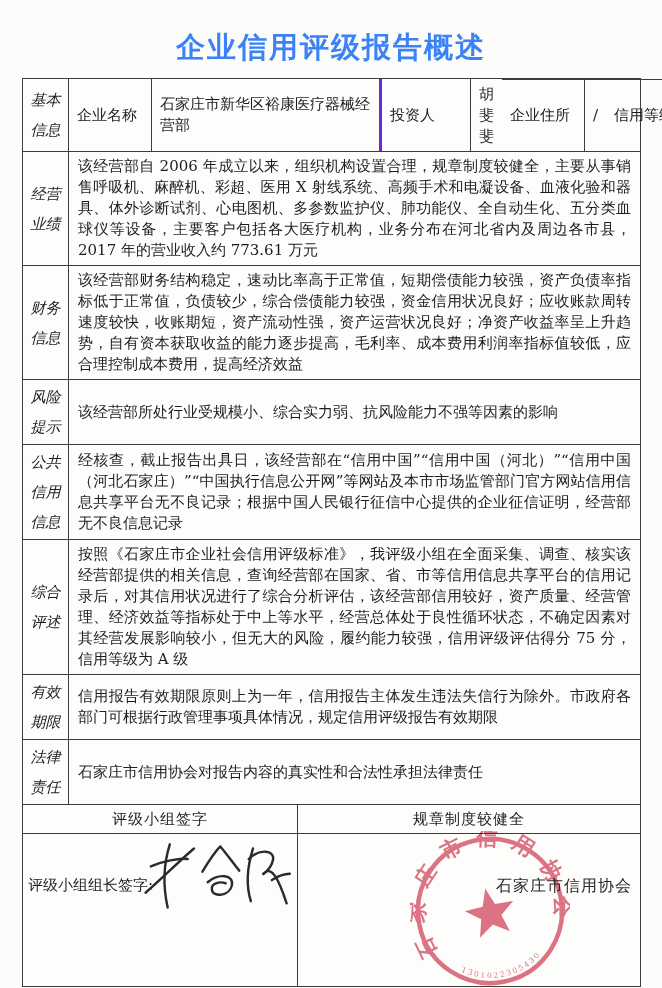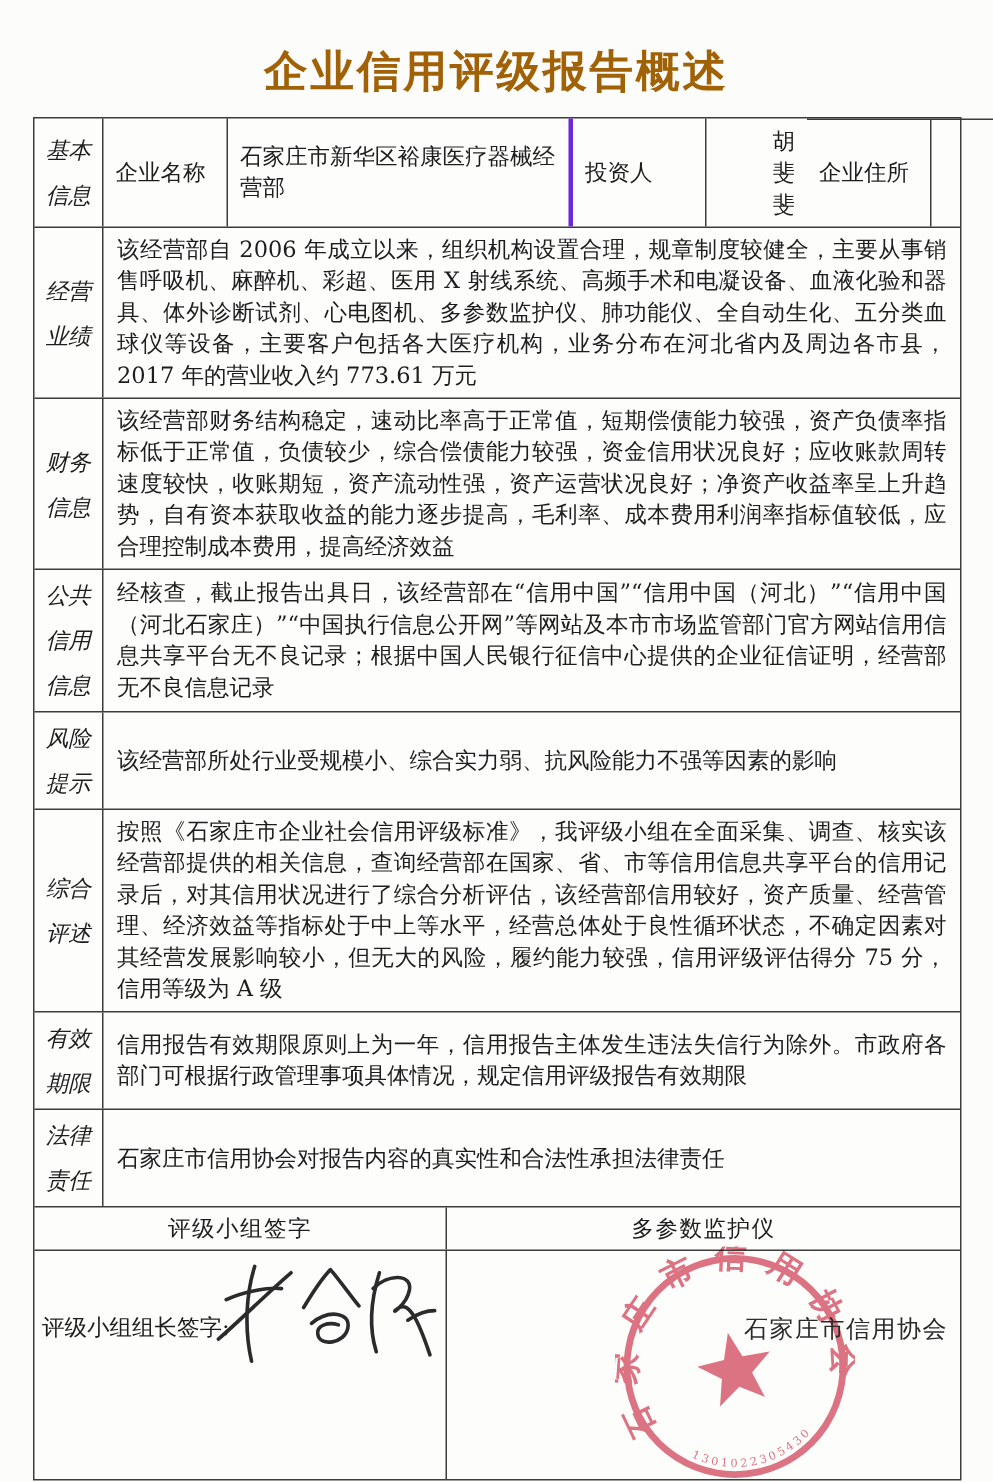--- a/index.html
+++ b/index.html
@@ -4,21 +4,21 @@
 <style>
   html,body { margin:0; padding:0; background:#e8e8e6; }
   .page {
     position:relative; width:662px; height:988px; margin:0 auto;
     background:#fcfcfa; overflow:hidden;
     font-family:"DejaVu Serif","Liberation Serif",serif;
     color:#1d1d1d;
   }
   .doc-title {
     padding-top:28px; text-align:center;
-    font-size:29px; font-weight:700; letter-spacing:2px; color:#a16207;
+    font-size:29px; font-weight:700; letter-spacing:2px; color:#3b82f6;
   }
   .report-table {
     position:absolute; left:22px; top:78px; width:617px;
     border:1.5px solid #3c3c3c; background:#fdfdfc;
   }
   .band { display:flex; border-top:1px solid #3c3c3c; font-size:15px; line-height:21px; }
   .band.first { border-top:none; }
   .vlabel {
     flex:0 0 45px; display:flex; align-items:center; justify-content:center;
     text-align:center; border-right:1px solid #3c3c3c; padding:2px 0;
@@ -26,21 +26,21 @@
   .vlabel span { display:inline-block; width:2em; word-break:break-all; line-height:30px;font-style:italic; }
   .sec-cell { flex:1; padding:4px 9px; display:flex; align-items:center; }
   .sec-cell > div { text-align:justify; width:100%; }
   .basic-right { flex:1; display:flex; }
   .basic-row { display:flex; border-top:1px solid #3c3c3c; }
   .basic-row.first { border-top:none; }
   .basic-row .cell { display:flex; align-items:center; padding:4px 8px; }
   .bi-l  { flex:0 0 66px;  border-right:1px solid #3c3c3c; }
   .bi-v1 { flex:0 0 211px; border-right:3px solid #6d28d9; }
   .bi-l2 { flex:0 0 72px;  border-right:1px solid #3c3c3c; }
-  .bi-v2 { flex:1;margin-left:36px; }
+  .bi-v2 { flex:1; }
   .r1 { min-height:54px; } .r2 { min-height:56px; } .r3 { min-height:46px; }
   .h-perf { min-height:112px; } .h-fin { min-height:112px; } .h-pub { min-height:90px; }
   .h-risk { min-height:42px; } .h-sum { min-height:112px; } .h-val { min-height:52px; }
   .h-law { min-height:45px; }
   .sig-head { display:flex; min-height:28px; border-top:1px solid #3c3c3c; font-size:15px; }
   .sig-head .sh-l { flex:0 0 274px; border-right:1px solid #3c3c3c; display:flex; align-items:center; justify-content:center; letter-spacing:1px;}
   .sig-head .sh-r { flex:1; display:flex; align-items:center; justify-content:center; letter-spacing:1px;}
   .sig-area { display:flex; min-height:152px; border-top:1px solid #3c3c3c; }
   .sig-area .sa-l { flex:0 0 274px; border-right:1px solid #3c3c3c; position:relative; }
   .sig-area .sa-r { flex:1; position:relative; }
@@ -91,34 +91,34 @@
         </div>
     </div>
     <div class="band h-fin">
       <div class="vlabel">
           <span>财务信息</span>
         </div>
       <div class="sec-cell">
           <div>该经营部财务结构稳定，速动比率高于正常值，短期偿债能力较强，资产负债率指标低于正常值，负债较少，综合偿债能力较强，资金信用状况良好；应收账款周转速度较快，收账期短，资产流动性强，资产运营状况良好；净资产收益率呈上升趋势，自有资本获取收益的能力逐步提高，毛利率、成本费用利润率指标值较低，应合理控制成本费用，提高经济效益</div>
         </div>
     </div>
+    <div class="band h-risk">
+      <div class="vlabel">
+          <span>风险提示</span>
+        </div>
+      <div class="sec-cell">
+          <div>该经营部所处行业受规模小、综合实力弱、抗风险能力不强等因素的影响</div>
+        </div>
+    </div>
     <div class="band h-pub">
       <div class="vlabel">
           <span>公共信用信息</span>
         </div>
       <div class="sec-cell">
           <div>经核查，截止报告出具日，该经营部在“信用中国”“信用中国（河北）”“信用中国（河北石家庄）”“中国执行信息公开网”等网站及本市市场监管部门官方网站信用信息共享平台无不良记录；根据中国人民银行征信中心提供的企业征信证明，经营部无不良信息记录</div>
-        </div>
-    </div>
-    <div class="band h-risk">
-      <div class="vlabel">
-          <span>风险提示</span>
-        </div>
-      <div class="sec-cell">
-          <div>该经营部所处行业受规模小、综合实力弱、抗风险能力不强等因素的影响</div>
         </div>
     </div>
     <div class="band h-sum">
       <div class="vlabel">
           <span>综合评述</span>
         </div>
       <div class="sec-cell">
           <div>按照《石家庄市企业社会信用评级标准》，我评级小组在全面采集、调查、核实该经营部提供的相关信息，查询经营部在国家、省、市等信用信息共享平台的信用记录后，对其信用状况进行了综合分析评估，该经营部信用较好，资产质量、经营管理、经济效益等指标处于中上等水平，经营总体处于良性循环状态，不确定因素对其经营发展影响较小，但无大的风险，履约能力较强，信用评级评估得分 75 分，信用等级为 A 级</div>
         </div>
     </div>
@@ -134,21 +134,21 @@
       <div class="vlabel">
           <span>法律责任</span>
         </div>
       <div class="sec-cell">
           <div>石家庄市信用协会对报告内容的真实性和合法性承担法律责任</div>
         </div>
     </div>
 
     <div class="sig-head">
       <div class="sh-l">评级小组签字</div>
-      <div class="sh-r">多参数监护仪</div>
+      <div class="sh-r">规章制度较健全</div>
     </div>
 
     <div class="sig-area">
       <div class="sa-l">
         <div class="leader-label">评级小组组长签字:</div>
         <svg class="sig-svg" width="158" height="80" viewBox="0 0 150 76">
           <g fill="none" stroke="#2b2b2b" stroke-width="2.3" stroke-linecap="round" stroke-linejoin="round">
             <path d="M10 52 C24 40 44 20 56 10"></path>
             <path d="M33 6 C28 22 26 44 31 66"></path>
             <path d="M15 27 C26 22 42 19 50 20"></path>

